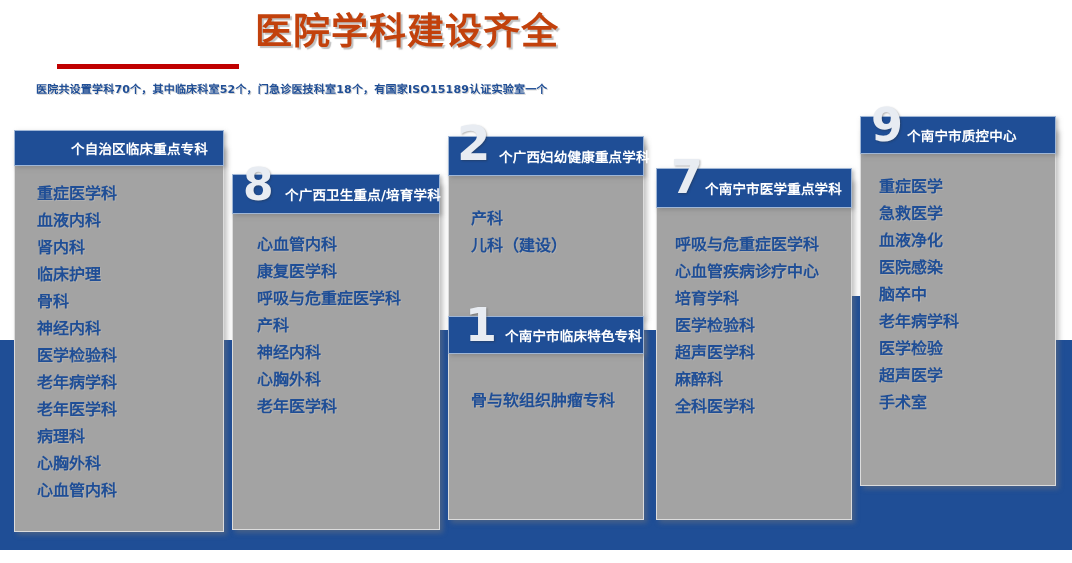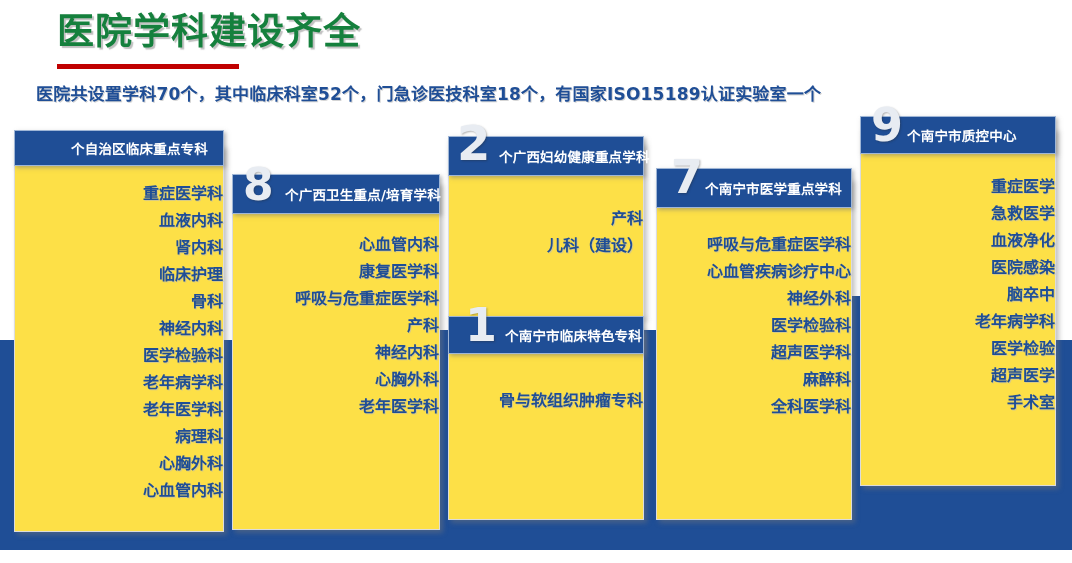--- a/index.html
+++ b/index.html
@@ -25,39 +25,40 @@
   #title-block {
     position: absolute;
     left: 57px;
     top: 8px;
     width: 700px;
     height: 62px;
   }
   #page-title {
     font-size: 37px;
     font-weight: bold;
-    color: #15803d;
+    color: #c2410c;
     letter-spacing: 1px;
     line-height: 48px;
     white-space: nowrap;
     text-shadow: 2px 2px 1px rgba(140,140,140,0.55);
+    text-align: center;
   }
   #title-rule {
     position: absolute;
     left: 0px;
     top: 56px;
     width: 182px;
     height: 5px;
     background: #C00000;
   }
   #subtitle {
     position: absolute;
     left: 36px;
     top: 80px;
-    font-size: 17px;
+    font-size: 11px;
     font-weight: bold;
     color: #1F4E96;
     letter-spacing: 0.2px;
     white-space: nowrap;
     text-shadow: 1px 1px 0px rgba(170,170,170,0.5);
   }
 
   
   #band {
     position: absolute;
@@ -68,25 +69,24 @@
     background: #1F4E96;
   }
   .band-step {
     position: absolute;
     background: #1F4E96;
   }
 
   
   .card {
     position: absolute;
-    background: #fde047;
+    background: #a3a3a3;
     box-shadow: 3px 3px 5px rgba(120,120,120,0.45);
     border: 1px solid #dcdcdc;
     box-sizing: border-box;
-    text-align: right;
   }
   .card-head {
     position: absolute;
     background: #1F4E96;
     border: 1px solid #9fb6d6;
     box-sizing: border-box;
     box-shadow: 2px 2px 4px rgba(120,120,120,0.5);
     display: flex;
     align-items: center;
     overflow: visible;
@@ -229,21 +229,21 @@
   </div>
   <div class="card-head" id="head-4">
     <span class="head-num num-1">1</span>
     <span class="head-label">个南宁市临床特色专科</span>
   </div>
 
   <div class="card" id="card-5">
     <ul class="card-list" id="list-5">
         <li>呼吸与危重症医学科</li>
         <li>心血管疾病诊疗中心</li>
-        <li>神经外科</li>
+        <li>培育学科</li>
         <li>医学检验科</li>
         <li>超声医学科</li>
         <li>麻醉科</li>
         <li>全科医学科</li>
       </ul>
   </div>
   <div class="card-head" id="head-5">
     <span class="head-num num-7">7</span>
     <span class="head-label">个南宁市医学重点学科</span>
   </div>

